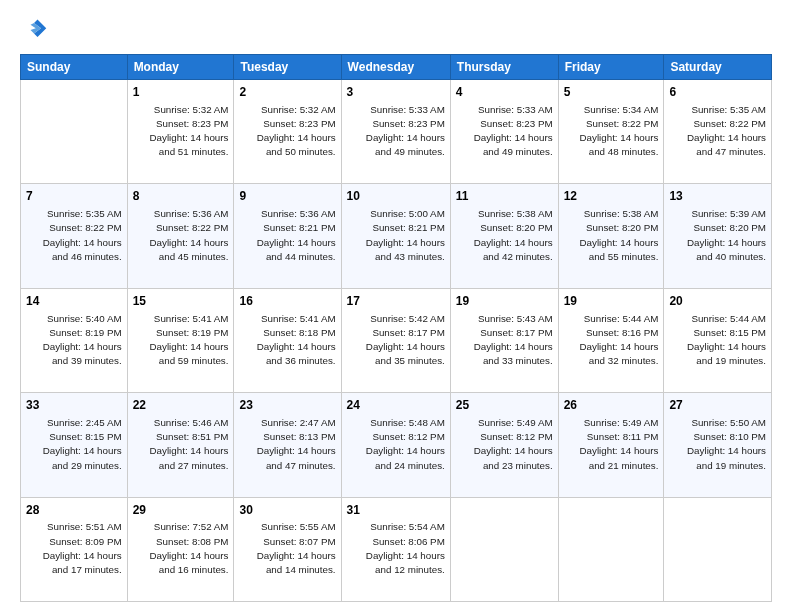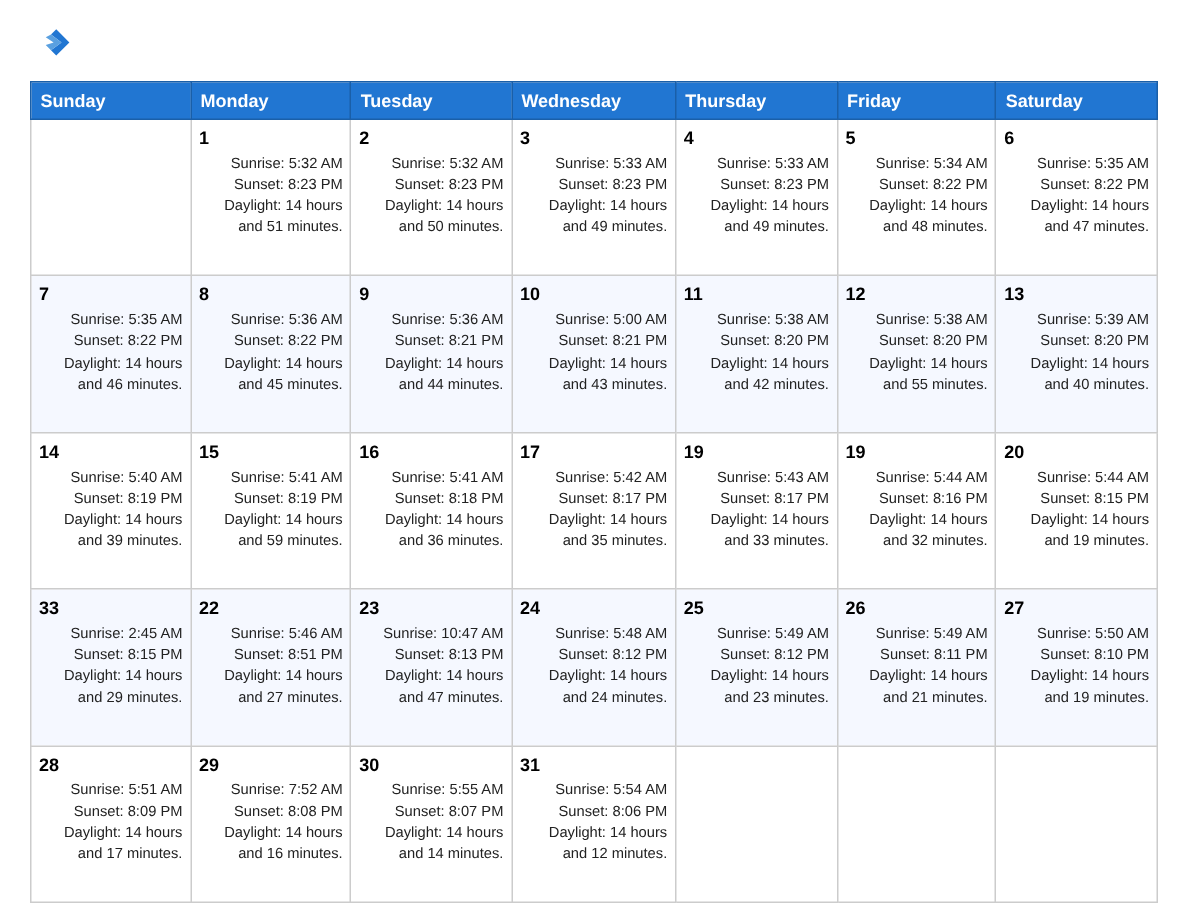--- a/index.html
+++ b/index.html
@@ -221,21 +221,21 @@
           <td>
             <span class="day-num">33</span>
             <div class="day-info"><span>Sunrise: 2:45 AM</span><br><span>Sunset: 8:15 PM</span><br><span>Daylight: 14 hours</span><br><span>and 29 minutes.</span></div>
           </td>
           <td>
             <span class="day-num">22</span>
             <div class="day-info"><span>Sunrise: 5:46 AM</span><br><span>Sunset: 8:51 PM</span><br><span>Daylight: 14 hours</span><br><span>and 27 minutes.</span></div>
           </td>
           <td>
             <span class="day-num">23</span>
-            <div class="day-info"><span>Sunrise: 10:47 AM</span><br><span>Sunset: 8:13 PM</span><br><span>Daylight: 14 hours</span><br><span>and 47 minutes.</span></div>
+            <div class="day-info"><span>Sunrise: 2:47 AM</span><br><span>Sunset: 8:13 PM</span><br><span>Daylight: 14 hours</span><br><span>and 47 minutes.</span></div>
           </td>
           <td>
             <span class="day-num">24</span>
             <div class="day-info"><span>Sunrise: 5:48 AM</span><br><span>Sunset: 8:12 PM</span><br><span>Daylight: 14 hours</span><br><span>and 24 minutes.</span></div>
           </td>
           <td>
             <span class="day-num">25</span>
             <div class="day-info"><span>Sunrise: 5:49 AM</span><br><span>Sunset: 8:12 PM</span><br><span>Daylight: 14 hours</span><br><span>and 23 minutes.</span></div>
           </td>
           <td>

